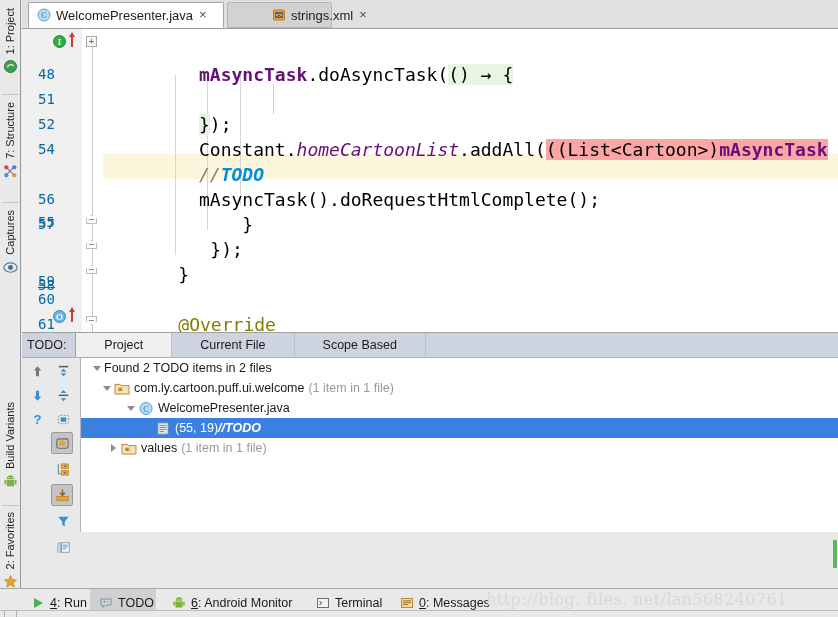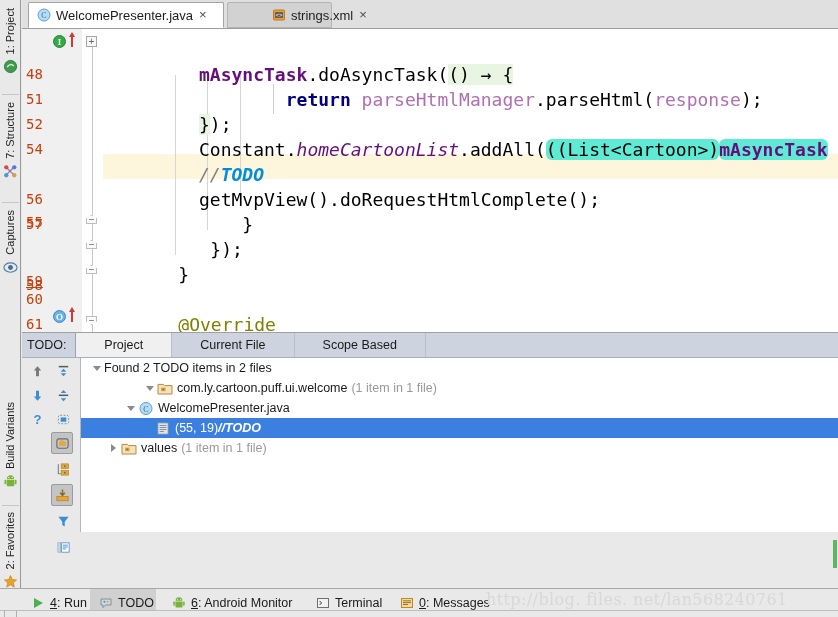--- a/index.html
+++ b/index.html
@@ -108,35 +108,35 @@
   .foldline {
     position: absolute; left: 10px; top: 16px;
     width: 1px; height: 287px;
     background: #c8c8c8;
   }
   .crow {
     position: absolute; left: 0; width: 816px; height: 25px;
   }
   .lnum {
     position: absolute; left: 0; width: 42px;
-    text-align: left; padding-left: 4px;
+    text-align: left; padding-left: 16px;
     font-family: "DejaVu Sans Mono", monospace;
-    font-size: 14px; color: #c2410c;
+    font-size: 14px; color: #0369a1;
     line-height: 25px;
   }
   .codetext {
     position: absolute; left: 81px;
     font-family: "DejaVu Sans Mono", monospace;
     font-size: 18px;
     line-height: 25px;
     white-space: pre;
     color: #000;
   }
   .rowhl { background: #fdf6dd; }
-  .seg-hl { background: #5eead4; border-radius: 6px; }
+  .seg-hl { background: #fca5a5; }
 
   
   .kw   { color: #000080; font-weight: bold; }
   .fld  { color: #660e7a; font-weight: bold; }
   .sfld { color: #660e7a; font-style: italic; }
   .anno { color: #808000; }
   .cmt  { color: #808080; font-style: italic; }
   .todo { color: #008dde; font-weight: bold; font-style: italic; }
   .pm   { color: #b06fb0; }
   .lam  { background: #e8f5e2; }
@@ -449,29 +449,28 @@
     </div>
 
     <div class="foldbox" style="left:64px; top:7px;">+</div>
     <div class="foldpent up" style="left:64px; top:186px;"></div>
     <div class="foldpent up" style="left:64px; top:211px;"></div>
     <div class="foldpent up" style="left:64px; top:236px;"></div>
     <div class="foldpent down" style="left:64px; top:287px;"></div>
 
     <div class="codetext" style="top:33px; left:177px;"><span class="fld">mAsyncTask</span><span>.doAsyncTask(</span><span class="lam">() → {</span></div>
 
-    <div class="codetext" style="top:58px; left:177px;"><span>        </span><span class="kw">return</span><span> </span><span class="pm">parseHtmlManager</span><span>.parseHtml(</span><span class="pm">response</span><span>);</span></div>
 
     <div class="codetext" style="top:83px; left:177px;"><span class="lam">}</span><span>);</span></div>
 
     <div class="codetext" style="top:108px; left:177px;"><span>Constant.</span><span class="sfld">homeCartoonList</span><span>.addAll(</span><span class="seg-hl">((List&lt;Cartoon&gt;)</span><span class="seg-hl fld">mAsyncTask</span></div>
 
     <div class="codetext" style="top:133px; left:177px;"><span class="cmt">//</span><span class="todo">TODO</span></div>
 
-    <div class="codetext" style="top:158px; left:177px;"><span>getMvpView().doRequestHtmlComplete();</span></div>
+    <div class="codetext" style="top:158px; left:177px;"><span>mAsyncTask().doRequestHtmlComplete();</span></div>
 
     <div class="codetext" style="top:183px; left:177px;"><span>    }</span></div>
 
     <div class="codetext" style="top:208px; left:145px;"><span>    });</span></div>
 
     <div class="codetext" style="top:233px; left:113px;"><span>    }</span></div>
 
     <div class="codetext" style="top:258px; left:113px;"></div>
 
     <div class="codetext" style="top:283px; left:113px;"><span>    </span><span class="anno">@Override</span></div>
@@ -574,21 +573,21 @@
 
       <div class="todotree">
 
         <div class="trow" style="padding-left:8px;">
           <span class="twist">
               <i class="tri-down"></i>
             </span>
           <span>Found 2 TODO items in 2 files</span>
         </div>
 
-        <div class="trow" style="padding-left:18px;margin-left:43px;">
+        <div class="trow" style="padding-left:18px;">
           <span class="twist">
               <i class="tri-down"></i>
             </span>
           <span class="tico">
             <svg viewBox="0 0 16 15" width="16" height="15">
               <path d="M1 3.4 L1 13 H15 V4.6 H7.6 L6.2 3.4 Z" fill="#f6e3bd" stroke="#b8893f" stroke-width="1"></path>
               <rect x="4" y="6.6" width="4.6" height="3.6" fill="#e0a53a"></rect>
               <circle cx="6.3" cy="8.4" r=".9" fill="#4a78a8"></circle>
             </svg>
           </span>

